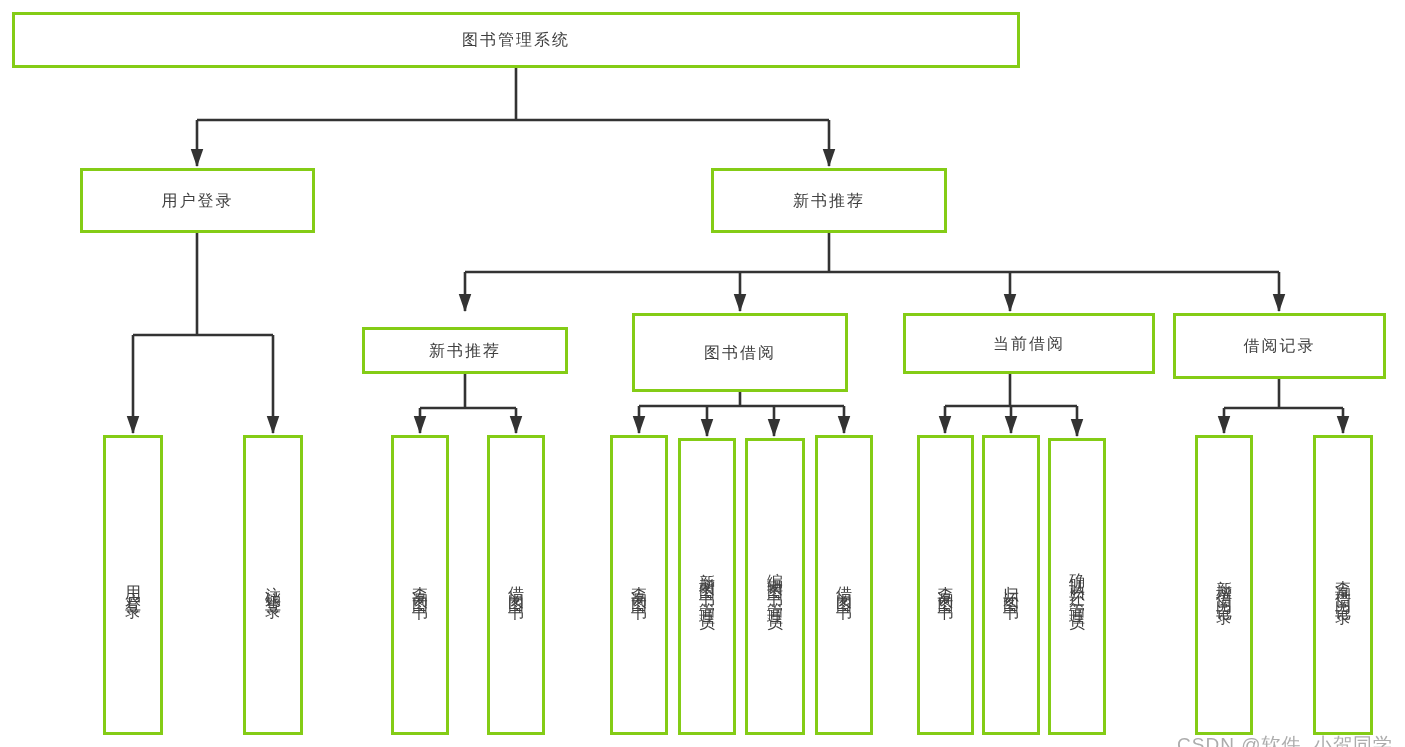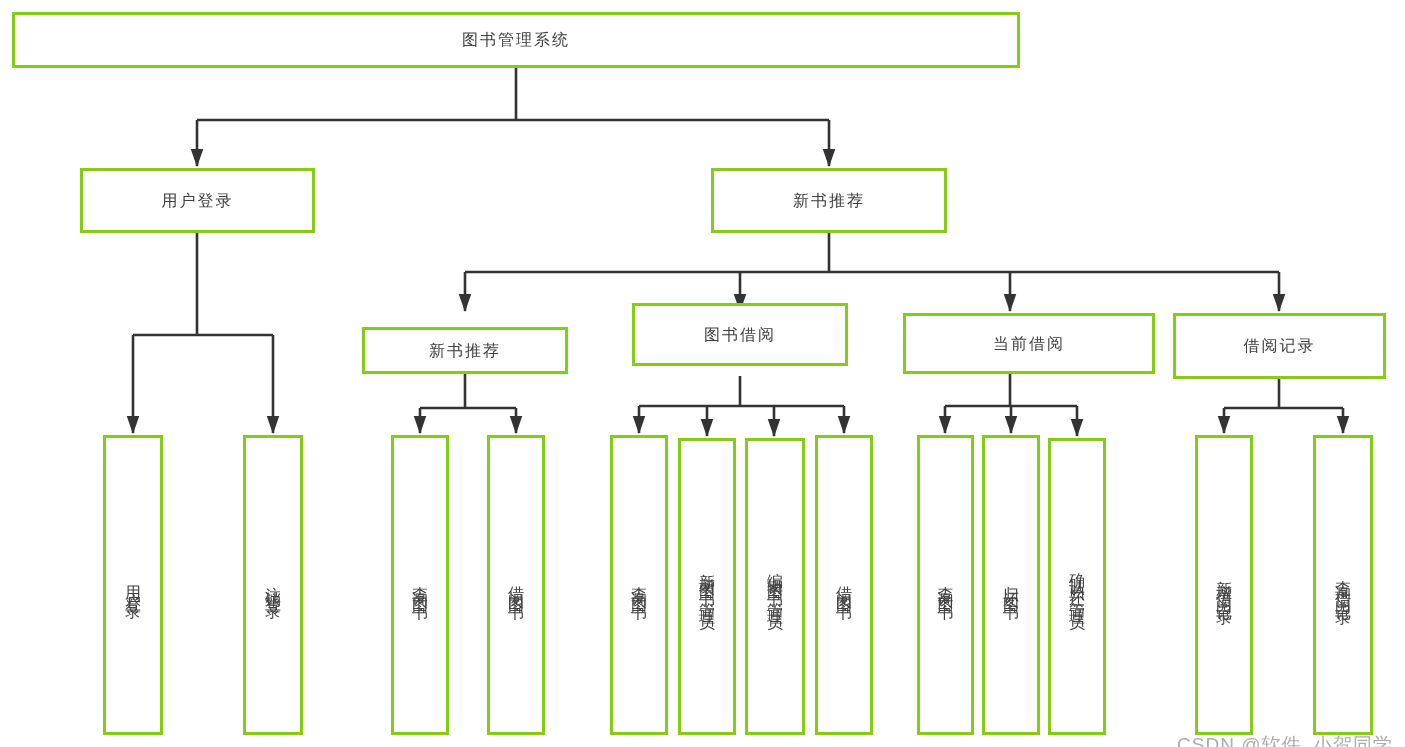--- a/index.html
+++ b/index.html
@@ -97,21 +97,21 @@
   <div class="node h" style="left:80px;top:168px;width:235px;height:65px">
     <span>用户登录</span>
   </div>
   <div class="node h" style="left:711px;top:168px;width:236px;height:65px">
     <span>新书推荐</span>
   </div>
 
   <div class="node h" style="left:362px;top:327px;width:206px;height:47px">
     <span>新书推荐</span>
   </div>
-  <div class="node h" style="left:632px;top:303px;width:216px;height:63px">
+  <div class="node h" style="left:632px;top:313px;width:216px;height:79px">
     <span>图书借阅</span>
   </div>
   <div class="node h" style="left:903px;top:313px;width:252px;height:61px">
     <span>当前借阅</span>
   </div>
   <div class="node h" style="left:1173px;top:313px;width:213px;height:66px">
     <span>借阅记录</span>
   </div>
 
   <div class="node v" style="left:103px;top:435px;width:60px;height:300px">

